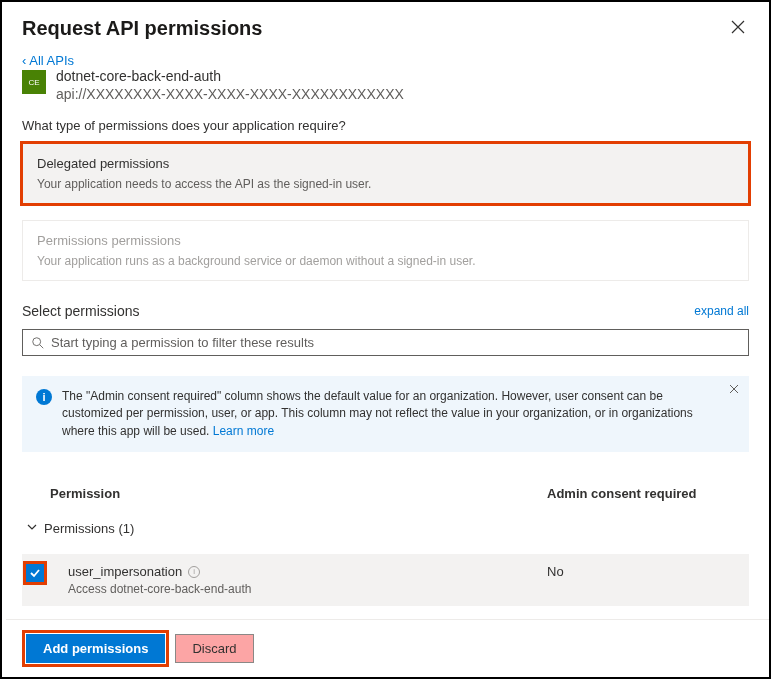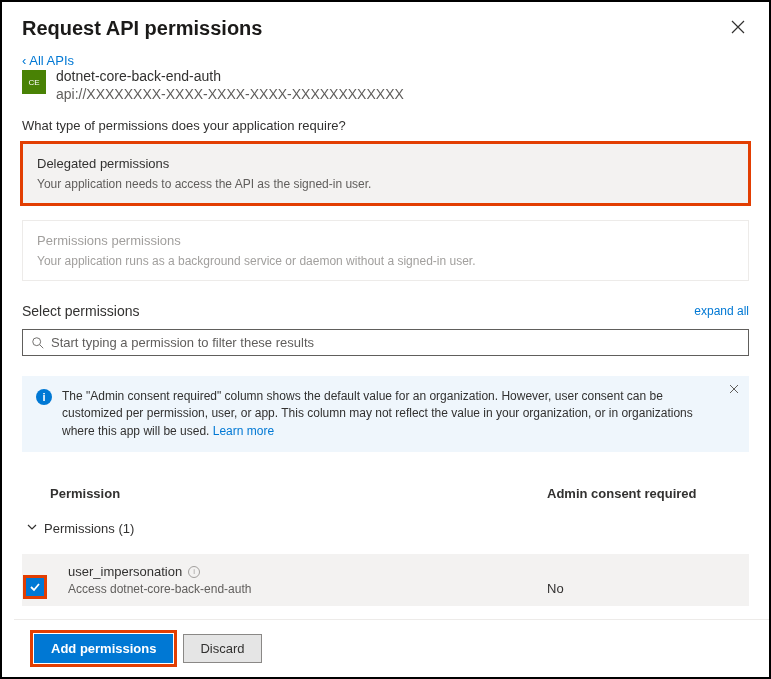--- a/index.html
+++ b/index.html
@@ -203,21 +203,21 @@
     }
     .chevron {
       display: inline-flex;
     }
     .group-label {
       font-size: 13px;
       color: #323130;
     }
     .perm-row {
       display: flex;
-      align-items: flex-end;
+      align-items: flex-start;
       background: #f3f2f1;
       padding: 10px 2px 10px 4px;
       margin-top: 8px;
     }
     .cb-wrap {
       outline: 3px solid #e23e02;
       display: inline-flex;
       margin-right: 24px;
     }
     .cb {
@@ -258,21 +258,21 @@
       margin-top: 3px;
     }
     .admin-val {
       width: 200px;
       font-size: 13px;
       color: #323130;
     }
     .footer {
       position: absolute;
       bottom: 0;
-      left: 12px;
+      left: 4px;
       right: 0;
       border-top: 1px solid #edebe9;
       padding: 14px 20px;
       display: flex;
       gap: 10px;
       background: #fff;
     }
     .btn {
       font-size: 13px;
       padding: 6px 16px;
@@ -281,21 +281,21 @@
     }
     .btn-primary {
       background: #0078d4;
       color: #fff;
       border: 1px solid #0078d4;
       font-weight: 600;
       outline: 3px solid #e23e02;
       outline-offset: 1px;
     }
     .btn-secondary {
-      background: #e5e5e5;
+      background: #fca5a5;
       color: #323130;
       border: 1px solid #8a8886;
       text-align: right;
     }
   </style>
 </head>
 <body>
 
 <div class="panel-header">
   <h1 class="panel-title">Request API permissions</h1>

